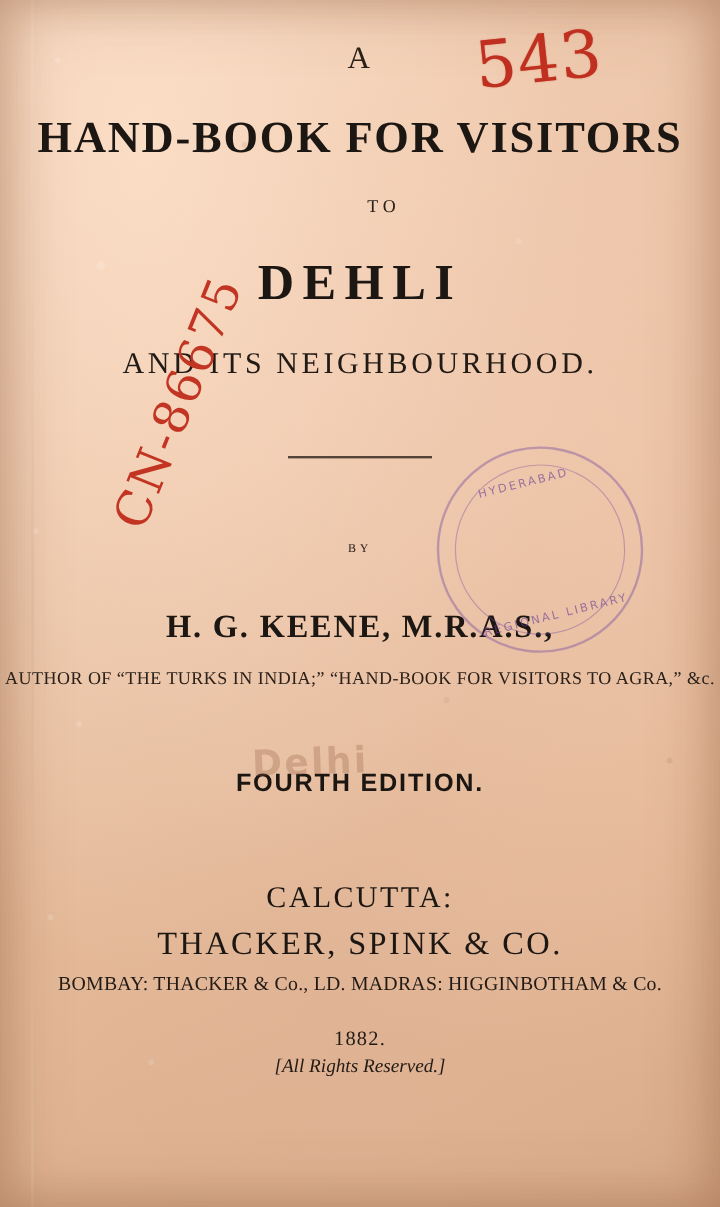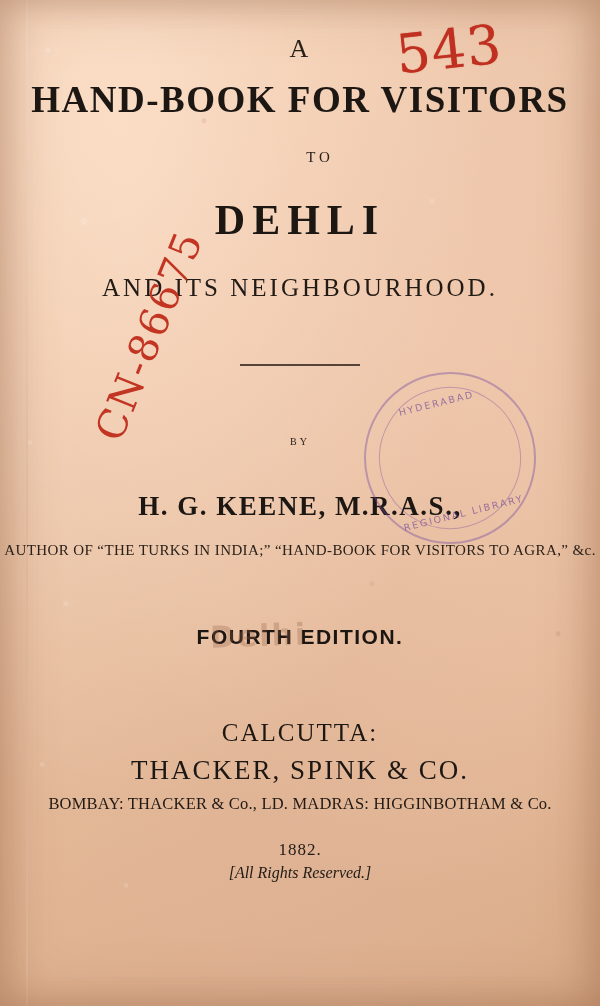--- a/index.html
+++ b/index.html
@@ -65,21 +65,21 @@
     color: #231a14;
   }
 
   .line-a {
     margin-top: 34px;
     font-size: 26px;
     letter-spacing: 2px;
     color: #2a201a;
   }
   .title {
-    margin-top: 14px;
+    margin-top: 30px;
     font-size: 37px;
     font-weight: 700;
     letter-spacing: 1.5px;
     color: #1d1713;
     white-space: nowrap;
   }
   .to {
     margin-top: 28px;
     font-size: 15px;
     letter-spacing: 4px;

